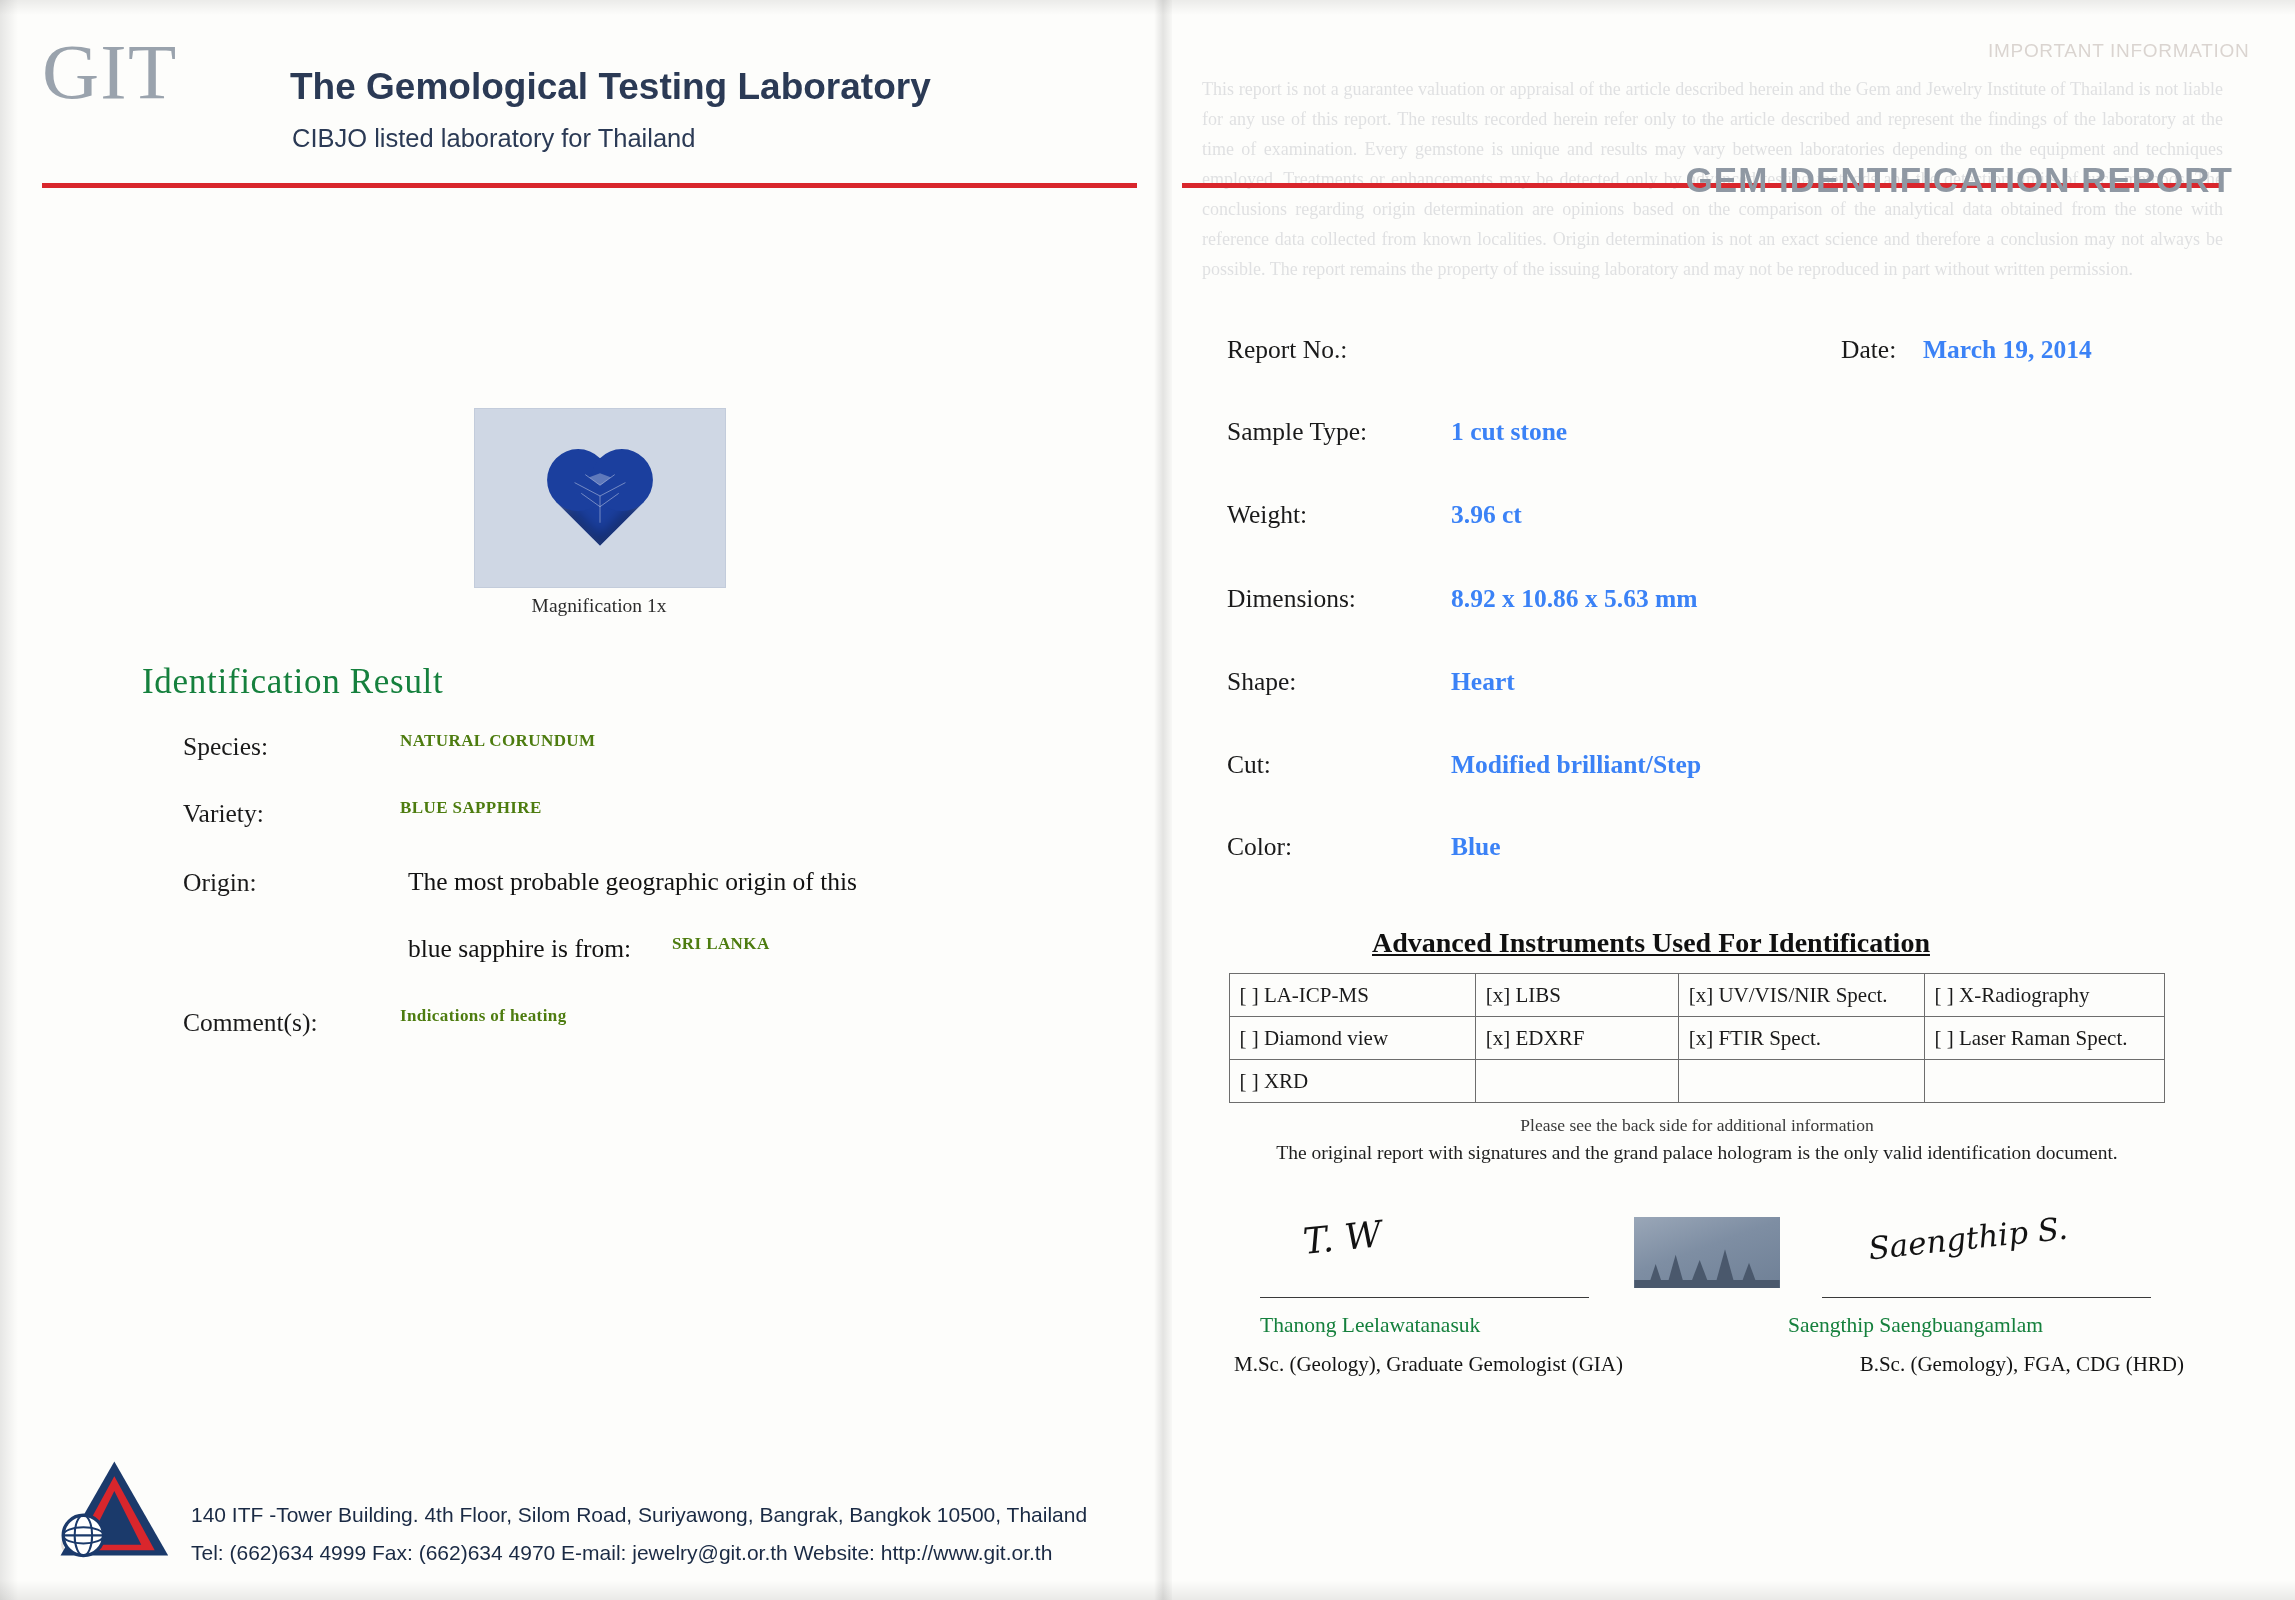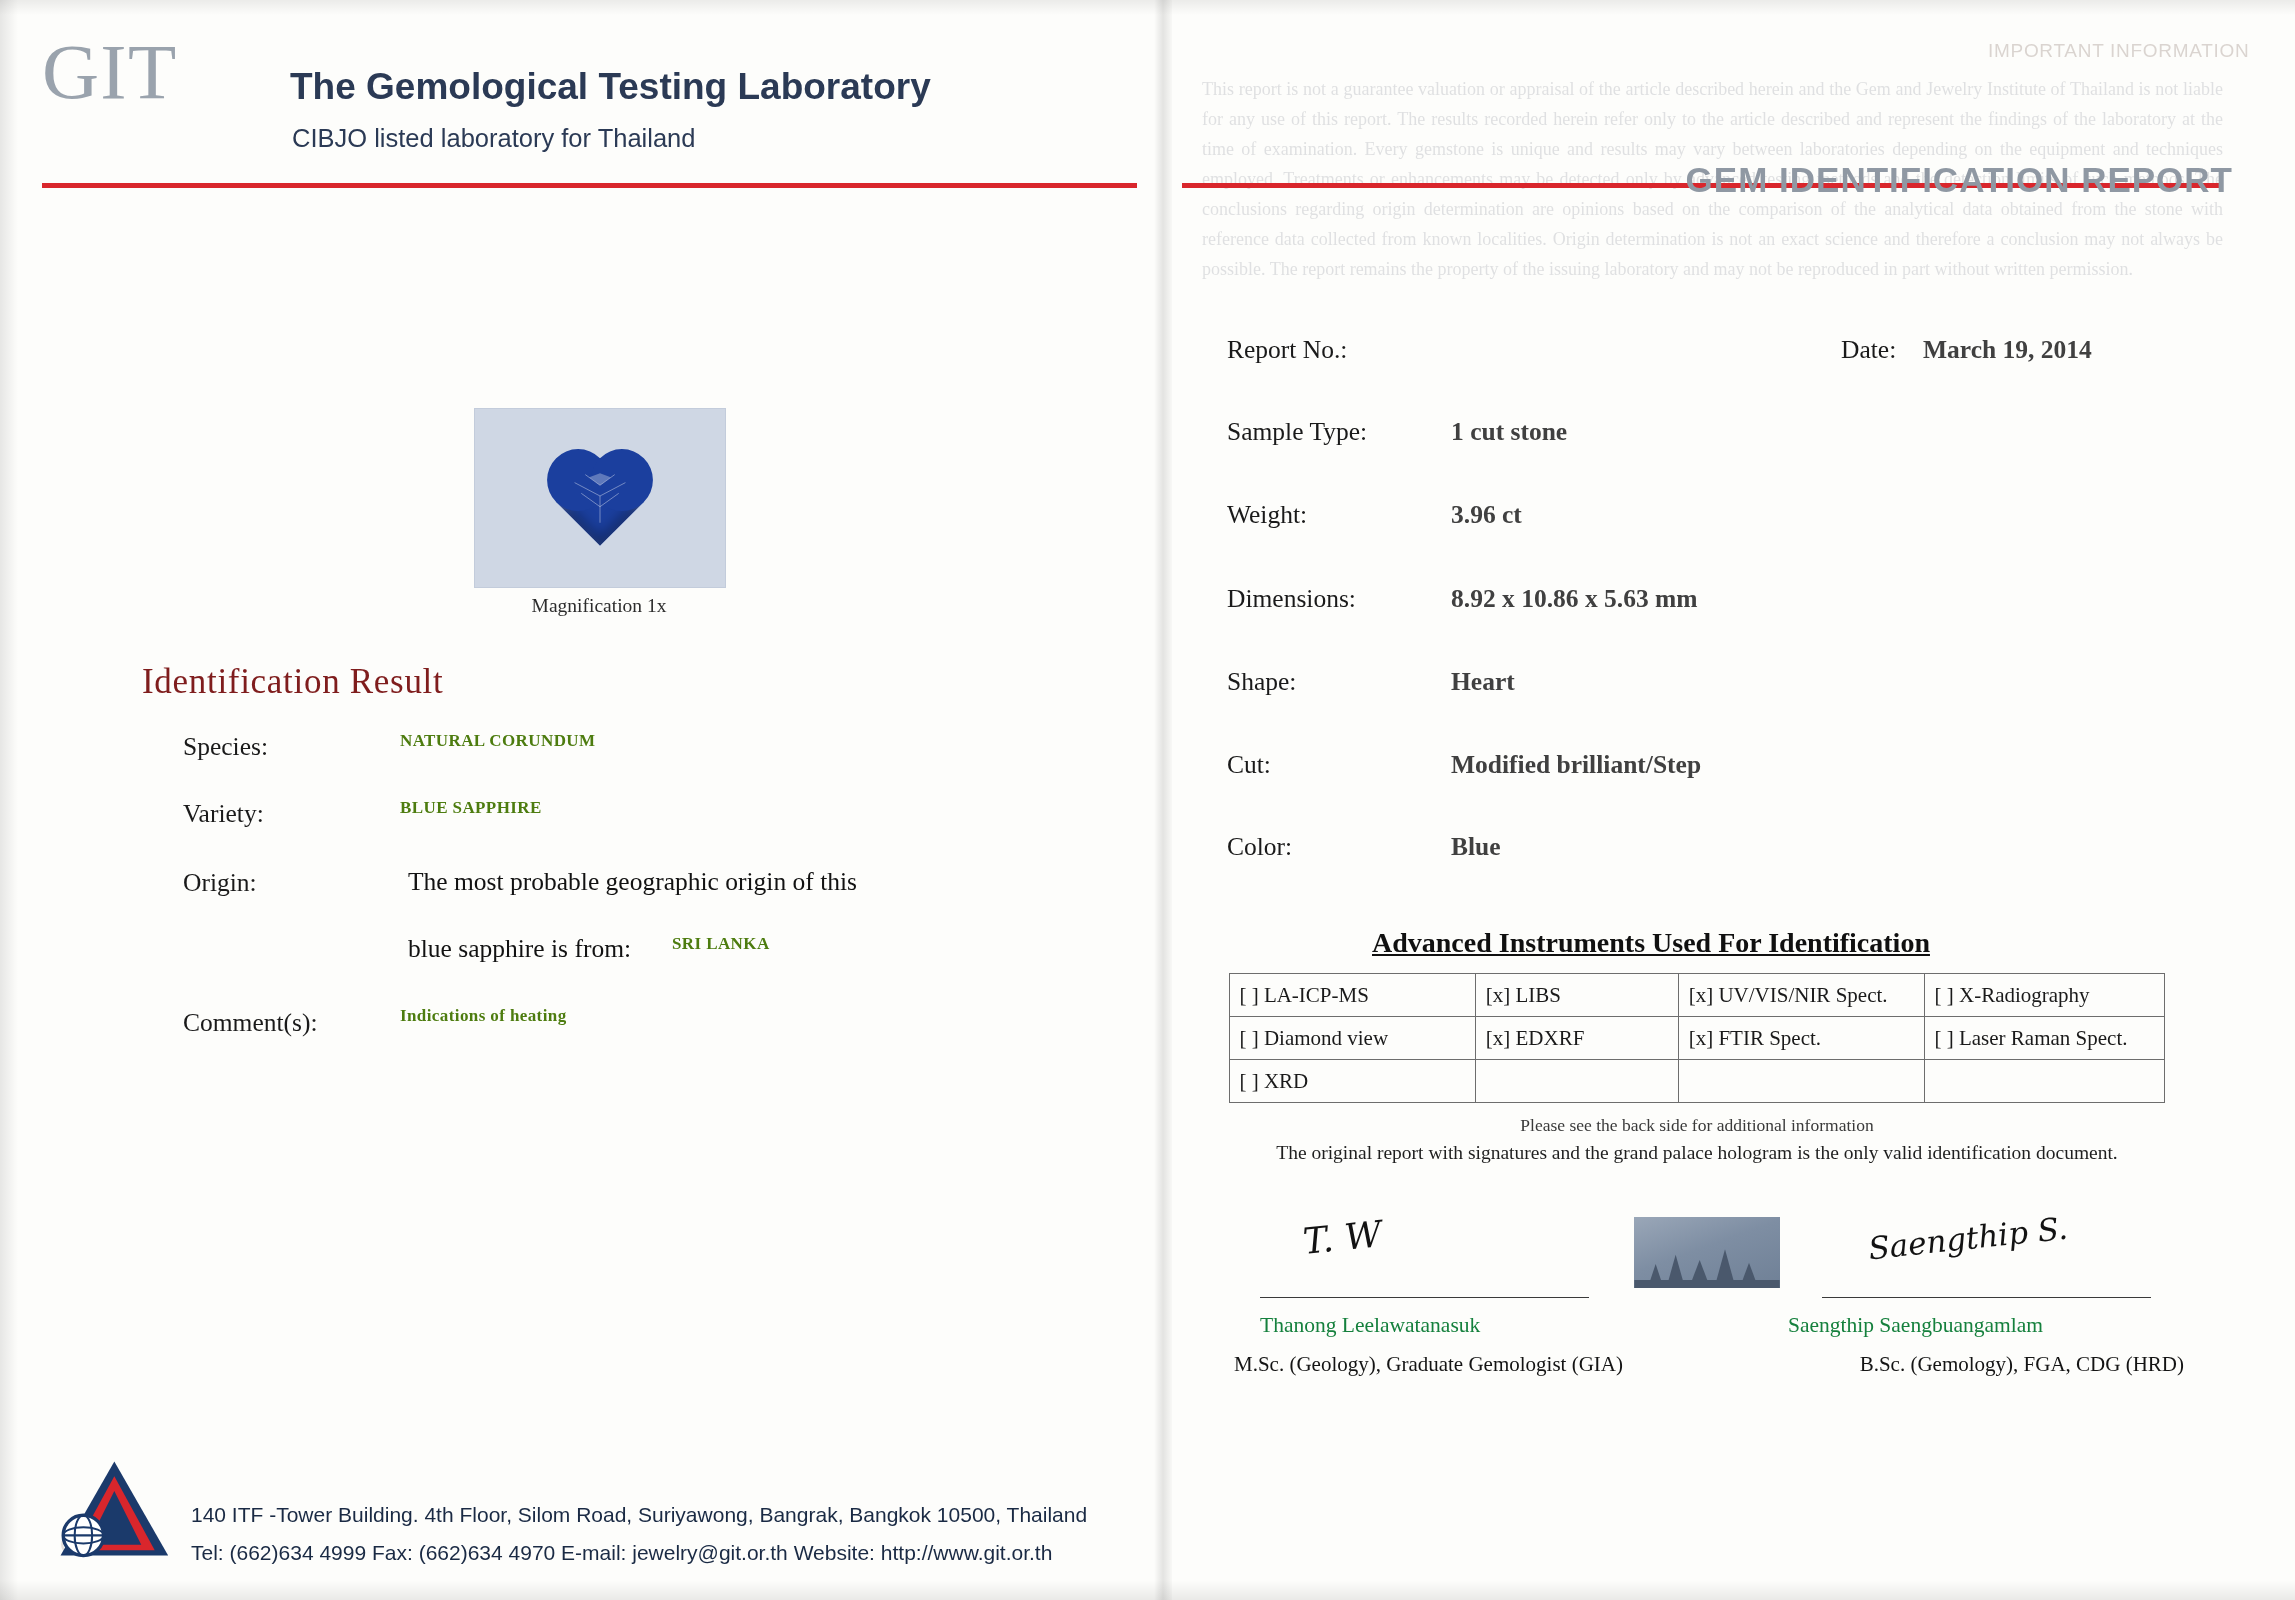--- a/index.html
+++ b/index.html
@@ -153,21 +153,21 @@
     color: #2c2c2c;
   }
 
   
   .ident-heading {
     position: absolute;
     left: 142px;
     top: 662px;
     font-family: "Liberation Serif", serif;
     font-size: 35px;
-    color: #7f1d1d;
+    color: #15803d;
     letter-spacing: 0.7px;
   }
   .id-label {
     position: absolute;
     font-family: "Liberation Serif", serif;
     font-size: 25.5px;
     color: #1a1a1a;
     white-space: nowrap;
   }
   .id-value {
@@ -204,21 +204,21 @@
     font-family: "Liberation Serif", serif;
     font-size: 25.5px;
     color: #1a1a1a;
     white-space: nowrap;
   }
   .field-value {
     position: absolute;
     font-family: "Liberation Serif", serif;
     font-size: 25.5px;
     font-weight: 700;
-    color: #404040;
+    color: #3b82f6;
     white-space: nowrap;
   }
 
   
   .instr-heading {
     position: absolute;
     left: 1372px;
     top: 927px;
     font-family: "Liberation Serif", serif;
     font-size: 28px;

